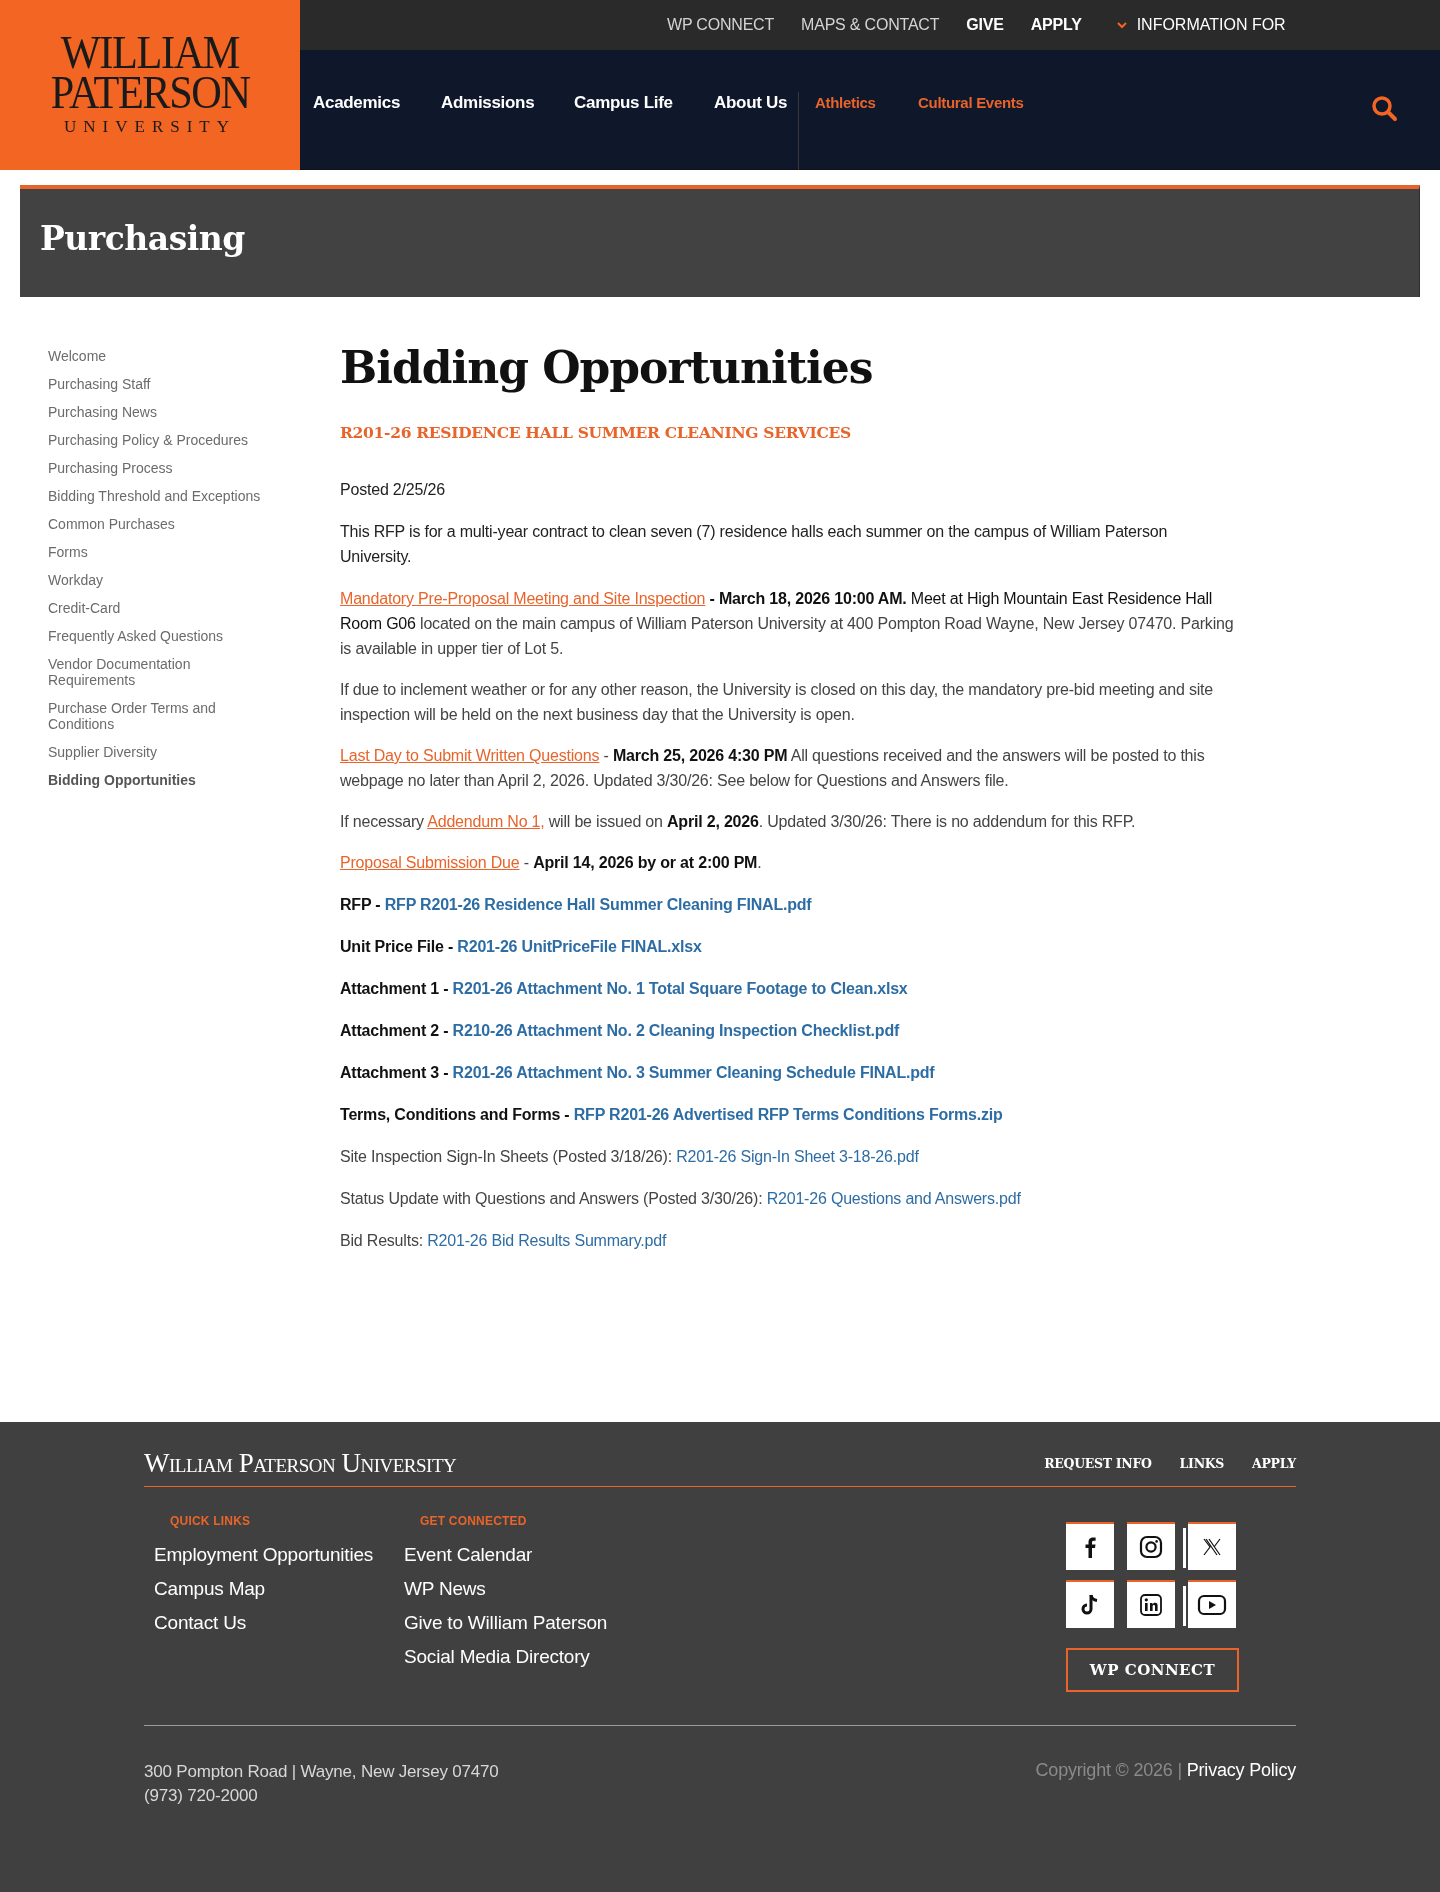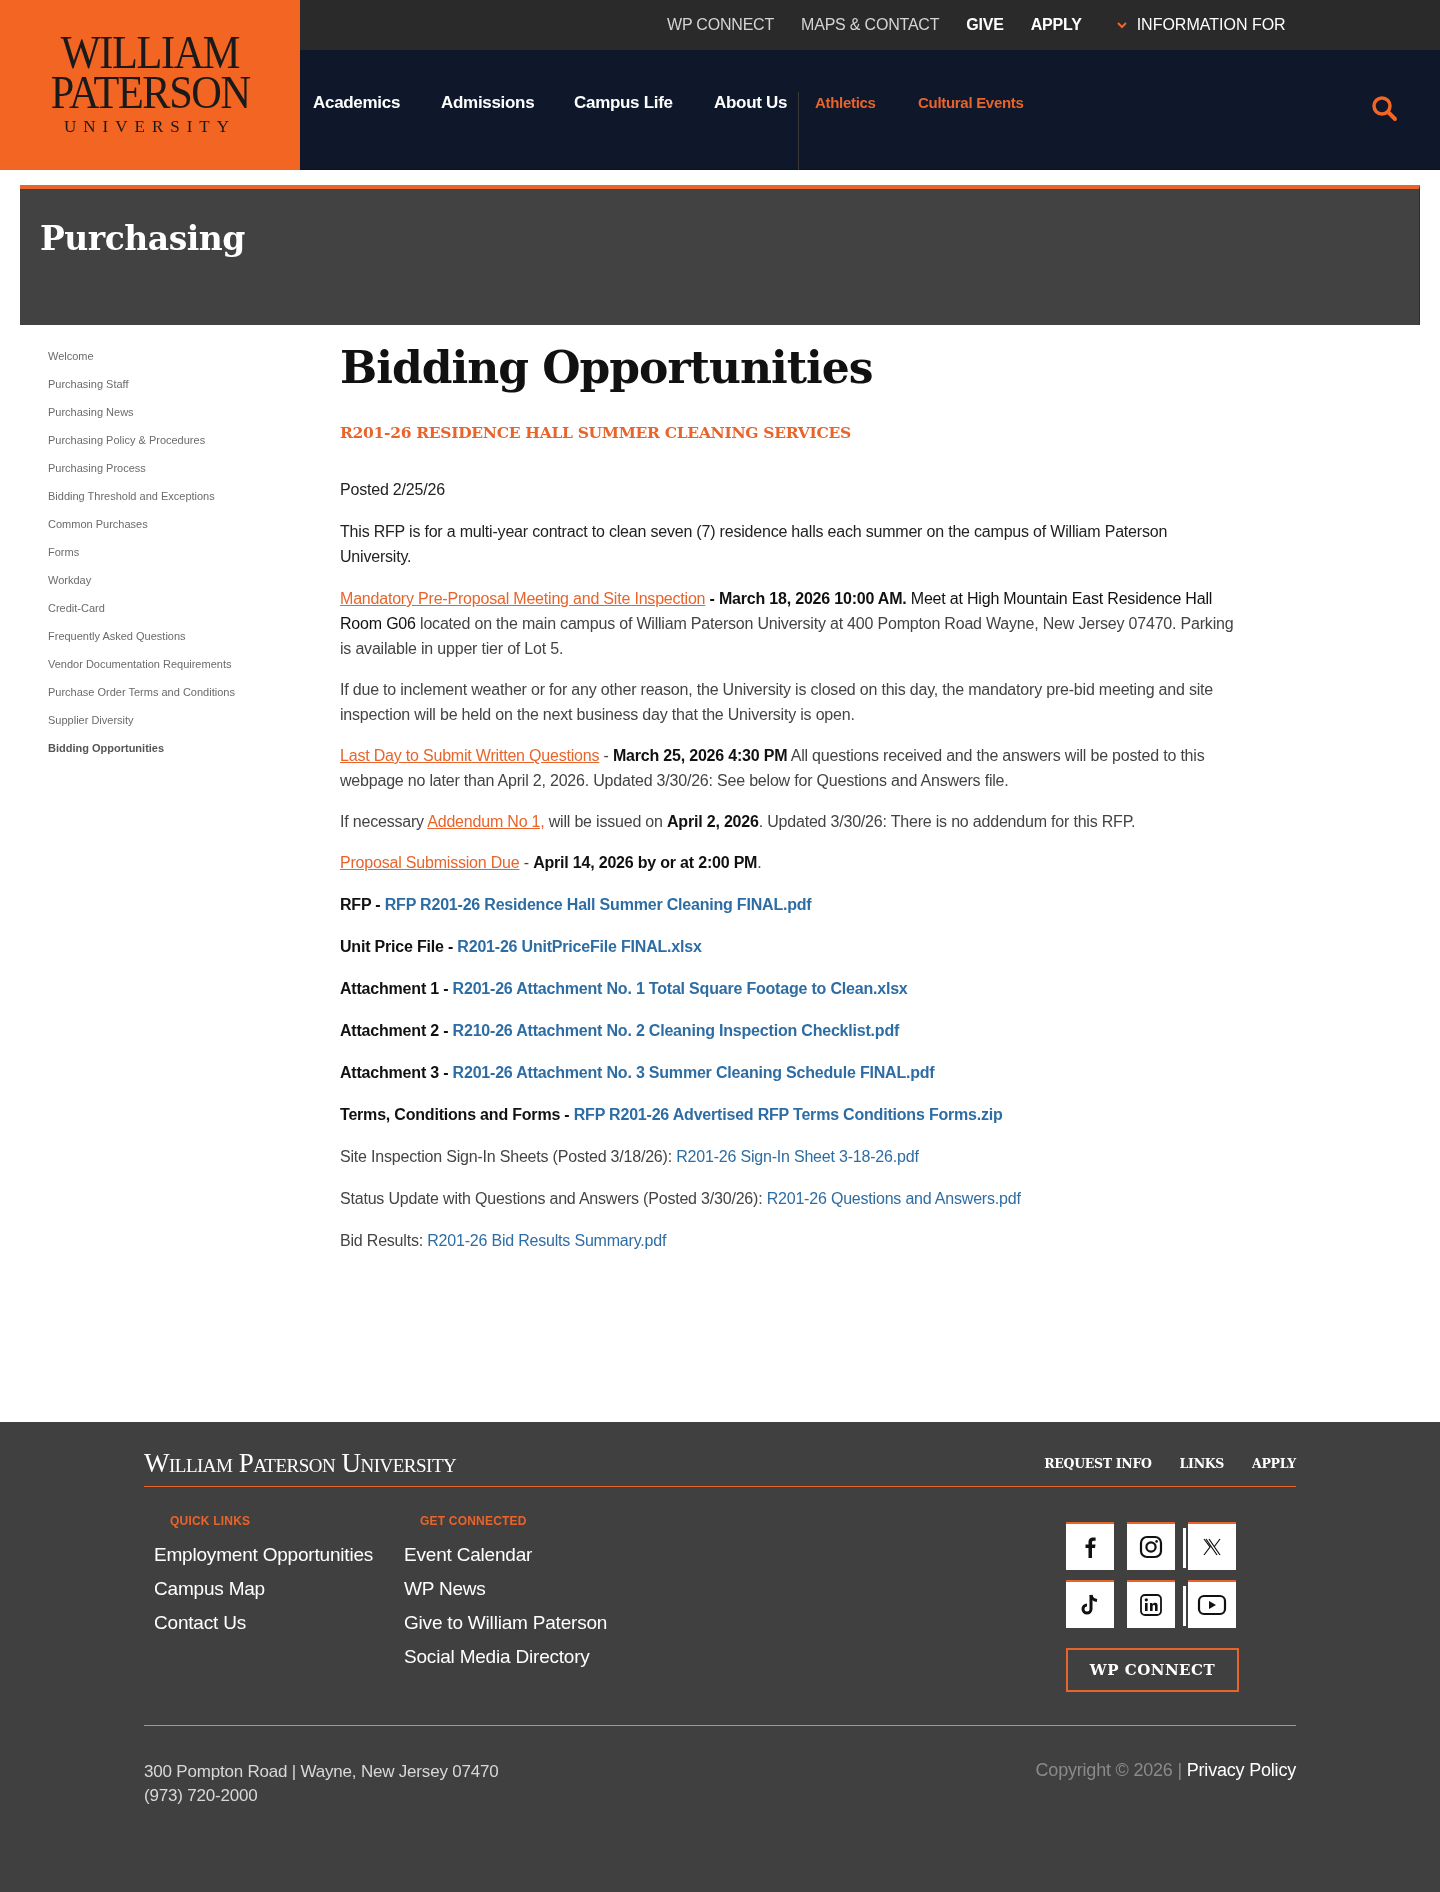--- a/index.html
+++ b/index.html
@@ -47,34 +47,34 @@
   }
   .nav-item.orange { color: #e8642a; font-size: 15px; top: 44px; }
   .nav-divider {
     position: absolute; left: 498px; top: 42px; width: 1px; height: 78px;
     background: #3a3737;
   }
   .search-icon { position: absolute; left: 1070px; top: 44px; width: 30px; height: 30px; }
 
   
   .section-banner {
-    position: absolute; left: 20px; top: 185px; width: 1400px; height: 140px;
+    position: absolute; left: 20px; top: 185px; width: 1400px; height: 112px;
     background: #424242; border-top: 4px solid #e8642a;
     border-right: 1px solid #2e2e2e;
   }
   .section-title {
     position: absolute; left: 20px; top: 30px;
     font-family: "DejaVu Serif", serif; font-size: 33px; color: #ffffff;
     letter-spacing: -0.5px;
   }
 
   
   .sidebar { position: absolute; left: 48px; top: 348px; width: 250px; }
   .side-item {
-    display: block; font-size: 11px; color: #6b6b6b; line-height: 16px;
+    display: block; font-size: 14px; color: #6b6b6b; line-height: 16px;
     margin-bottom: 12px;
   }
   .side-item.two-line { margin-bottom: 12px; }
   .side-item.active { font-weight: bold; color: #555; }
 
   
   .content { position: absolute; left: 340px; top: 338px; width: 900px; }
   .page-title {
     font-family: "DejaVu Serif", serif; font-size: 44px; color: #111;
     font-weight: bold; letter-spacing: -1px; line-height: 60px;

